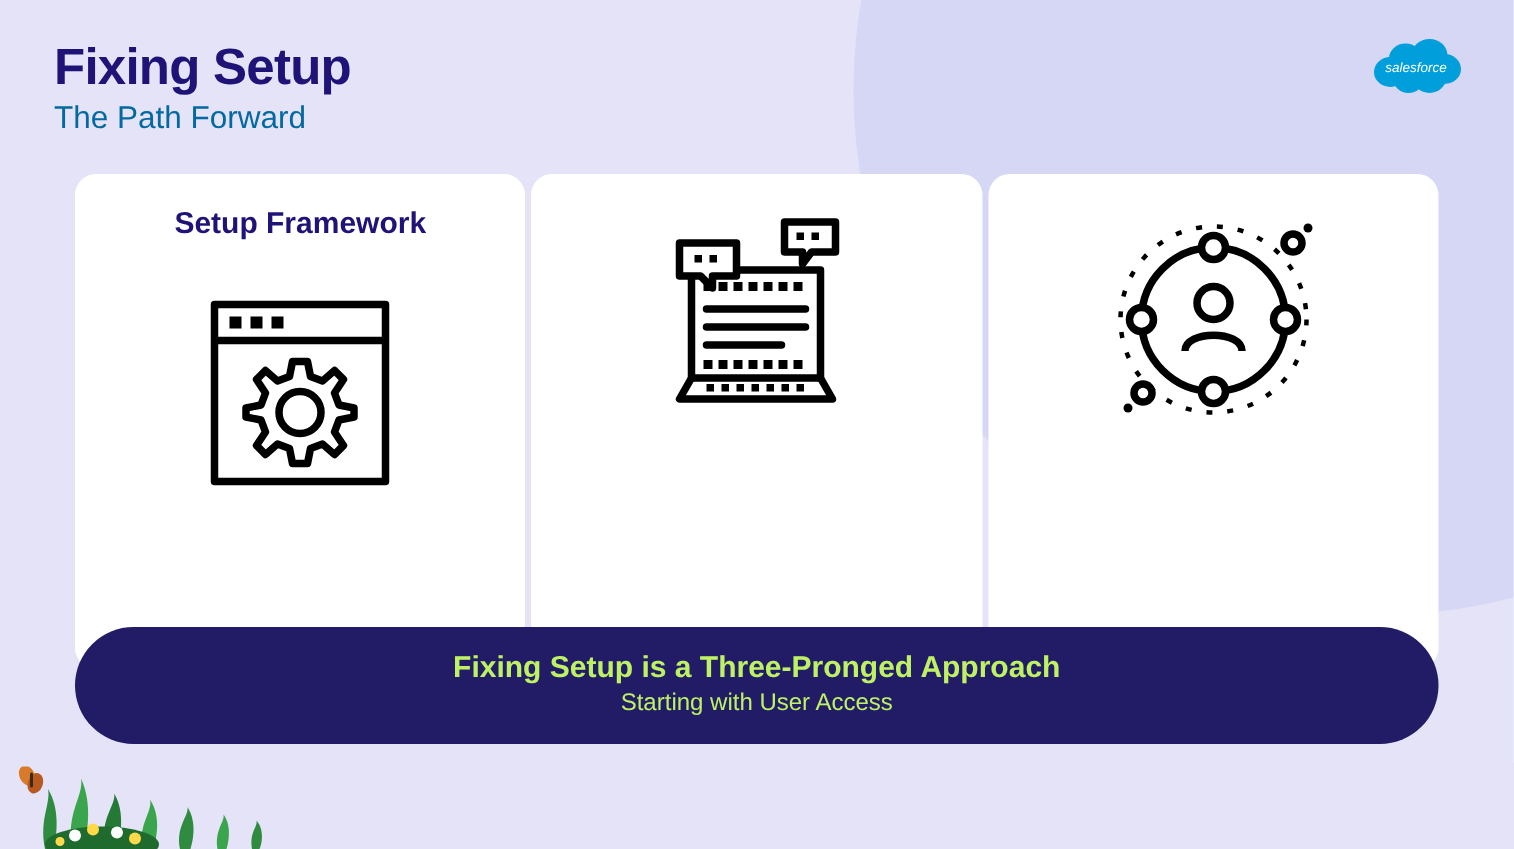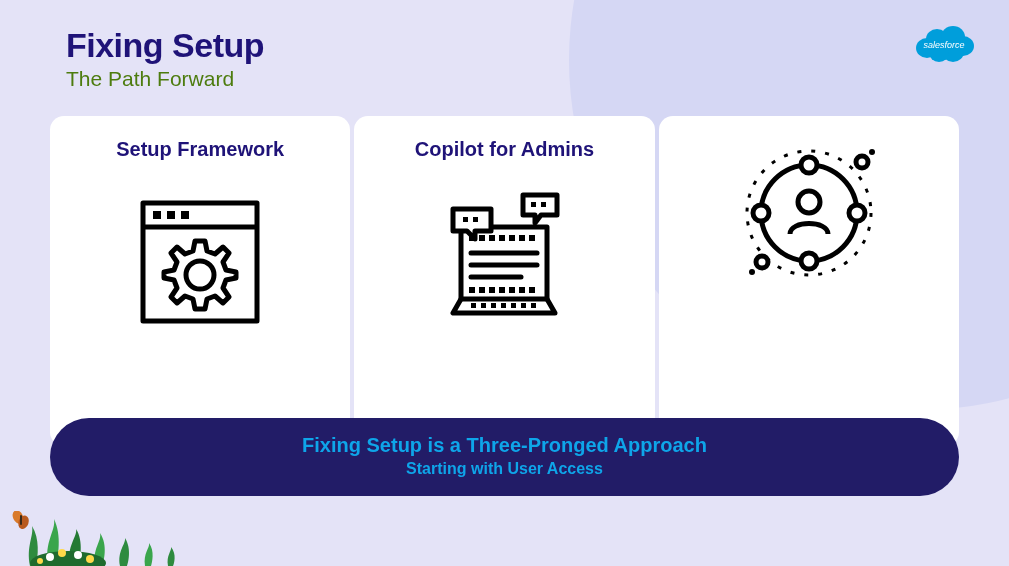--- a/index.html
+++ b/index.html
@@ -23,32 +23,32 @@
   .logo {
     position: absolute;
     top: 22px;
     right: 34px;
     width: 62px;
     height: 42px;
   }
   .header {
     position: absolute;
     top: 26px;
-    left: 66px;
+    left: 36px;
   }
   .title {
     font-size: 34px;
     font-weight: 700;
     color: #1f1378;
     letter-spacing: -0.5px;
   }
   .subtitle {
     font-size: 21px;
     font-weight: 400;
-    color: #4d7c0f;
+    color: #0369a1;
     margin-top: 2px;
   }
   .cards {
     position: absolute;
     top: 116px;
     left: 50px;
     right: 50px;
     display: flex;
     gap: 4px;
   }
@@ -76,31 +76,31 @@
     align-items: center;
     justify-content: center;
   }
   .banner {
     position: absolute;
     left: 50px;
     right: 50px;
     bottom: 70px;
     background: #221c67;
     border-radius: 40px;
-    color: #0ea5e9;
+    color: #bef264;
     text-align: center;
     padding: 16px 20px 18px;
   }
   .banner-title {
     font-size: 20px;
     font-weight: 700;
   }
   .banner-sub {
     font-size: 16px;
-    font-weight: 700;
+    font-weight: 400;
     margin-top: 3px;
   }
   
   .foliage {
     position: absolute;
     bottom: 0;
     left: 0;
     width: 280px;
     height: 55px;
     pointer-events: none;
@@ -147,21 +147,20 @@
             <circle cx="75" cy="90" r="14"></circle>
             <g stroke-width="5">
               <path d="M75 56 L80 56 L82 66 L90 69 L98 62 L104 68 L98 77 L101 85 L111 87 L111 93 L101 95 L98 103 L104 112 L98 118 L90 111 L82 114 L80 124 L70 124 L68 114 L60 111 L52 118 L46 112 L52 103 L49 95 L39 93 L39 87 L49 85 L52 77 L46 68 L52 62 L60 69 L68 66 L70 56 Z"></path>
             </g>
           </g>
         </svg>
       </div>
     </div>
 
     <div class="card">
-      <div class="card-title">Copilot for Admins</div>
       <div class="card-icon">
         <svg viewBox="0 0 150 150" width="150" height="150">
           <g fill="none" stroke="#000" stroke-width="5" stroke-linejoin="round" stroke-linecap="round">
 
             <rect x="32" y="42" width="86" height="72"></rect>
             <path d="M32 114 L24 128 L126 128 L118 114"></path>
 
             <g stroke="none" fill="#000">
               <rect x="40" y="50" width="6" height="6"></rect>
                 <rect x="50" y="50" width="6" height="6"></rect>

